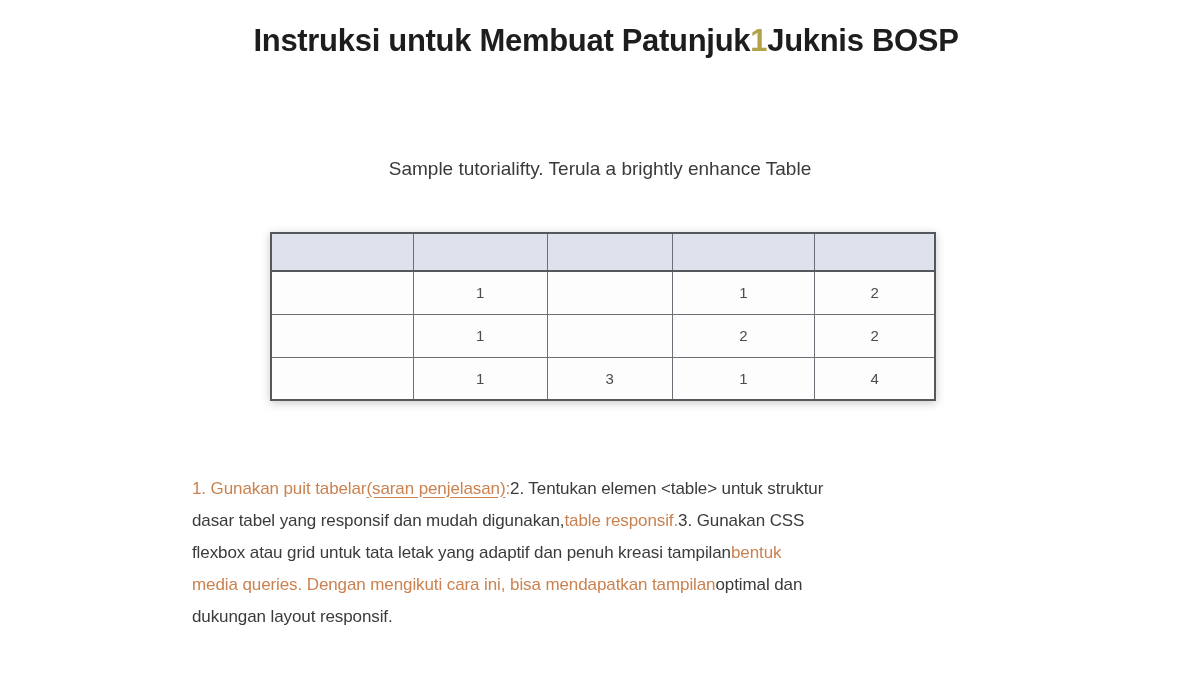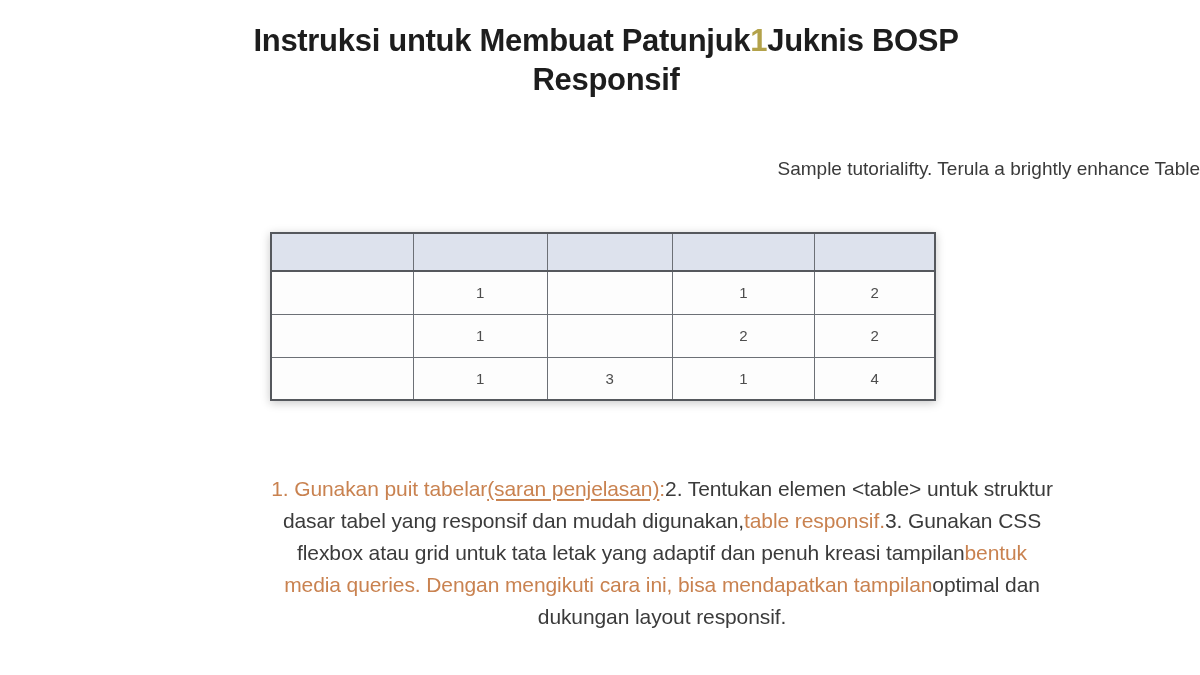--- a/index.html
+++ b/index.html
@@ -19,21 +19,21 @@
     line-height: 39px;
     font-weight: 700;
     letter-spacing: -0.3px;
     color: #1d1d1d;
   }
   .title .seg-accent { color: #b3a24a; }
 
   .subtitle {
     position: absolute;
     top: 156px; left: 0; right: 0;
-    text-align: right;
+    text-align: center;
     font-size: 19px;
     line-height: 26px;
     font-weight: 400;
     color: #3a3a3a;
   }
 
   .table-wrap {
     position: absolute;
     left: 270px; top: 232px;
     width: 666px;
@@ -60,34 +60,33 @@
   }
   table.data-table td { height: 43px; background: #fdfdfd; }
   table.data-table tr { border-bottom: 1.5px solid #55585d; }
   col.c1 { width: 21.4%; } col.c2 { width: 20.2%; } col.c3 { width: 18.8%; }
   col.c4 { width: 21.5%; } col.c5 { width: 18.1%; }
 
   .instructions {
     position: absolute;
     left: 192px; top: 473px;
     width: 940px;
-    font-size: 21px;
+    font-size: 17px;
     line-height: 32px;
     letter-spacing: -0.1px;
     color: #3b3b3b;
-    text-align: center;
   }
   .instructions .seg-accent,
   .instructions .seg-accent-underline { color: #c98250; }
   .instructions .seg-accent-underline { text-decoration: underline; text-underline-offset: 3px; }
 </style>
 </head>
 <body>
 
-<h1 class="title"><span class="seg-normal">Instruksi untuk Membuat Patunjuk</span><span class="seg-accent">1</span><span class="seg-normal">Juknis BOSP</span><br><span class="seg-normal">Responsif</span><br></h1>
+<h1 class="title"><span class="seg-normal">Instruksi untuk Membuat Patunjuk</span><span class="seg-accent">1</span><span class="seg-normal">Juknis BOSP</span><br><br></h1>
 
 <div class="subtitle">Sample tutorialifty. Terula a brightly enhance Table</div>
 
 <div class="table-wrap">
   <table class="data-table">
     <colgroup>
       <col class="c1">
         <col class="c2">
         <col class="c3">
         <col class="c4">

